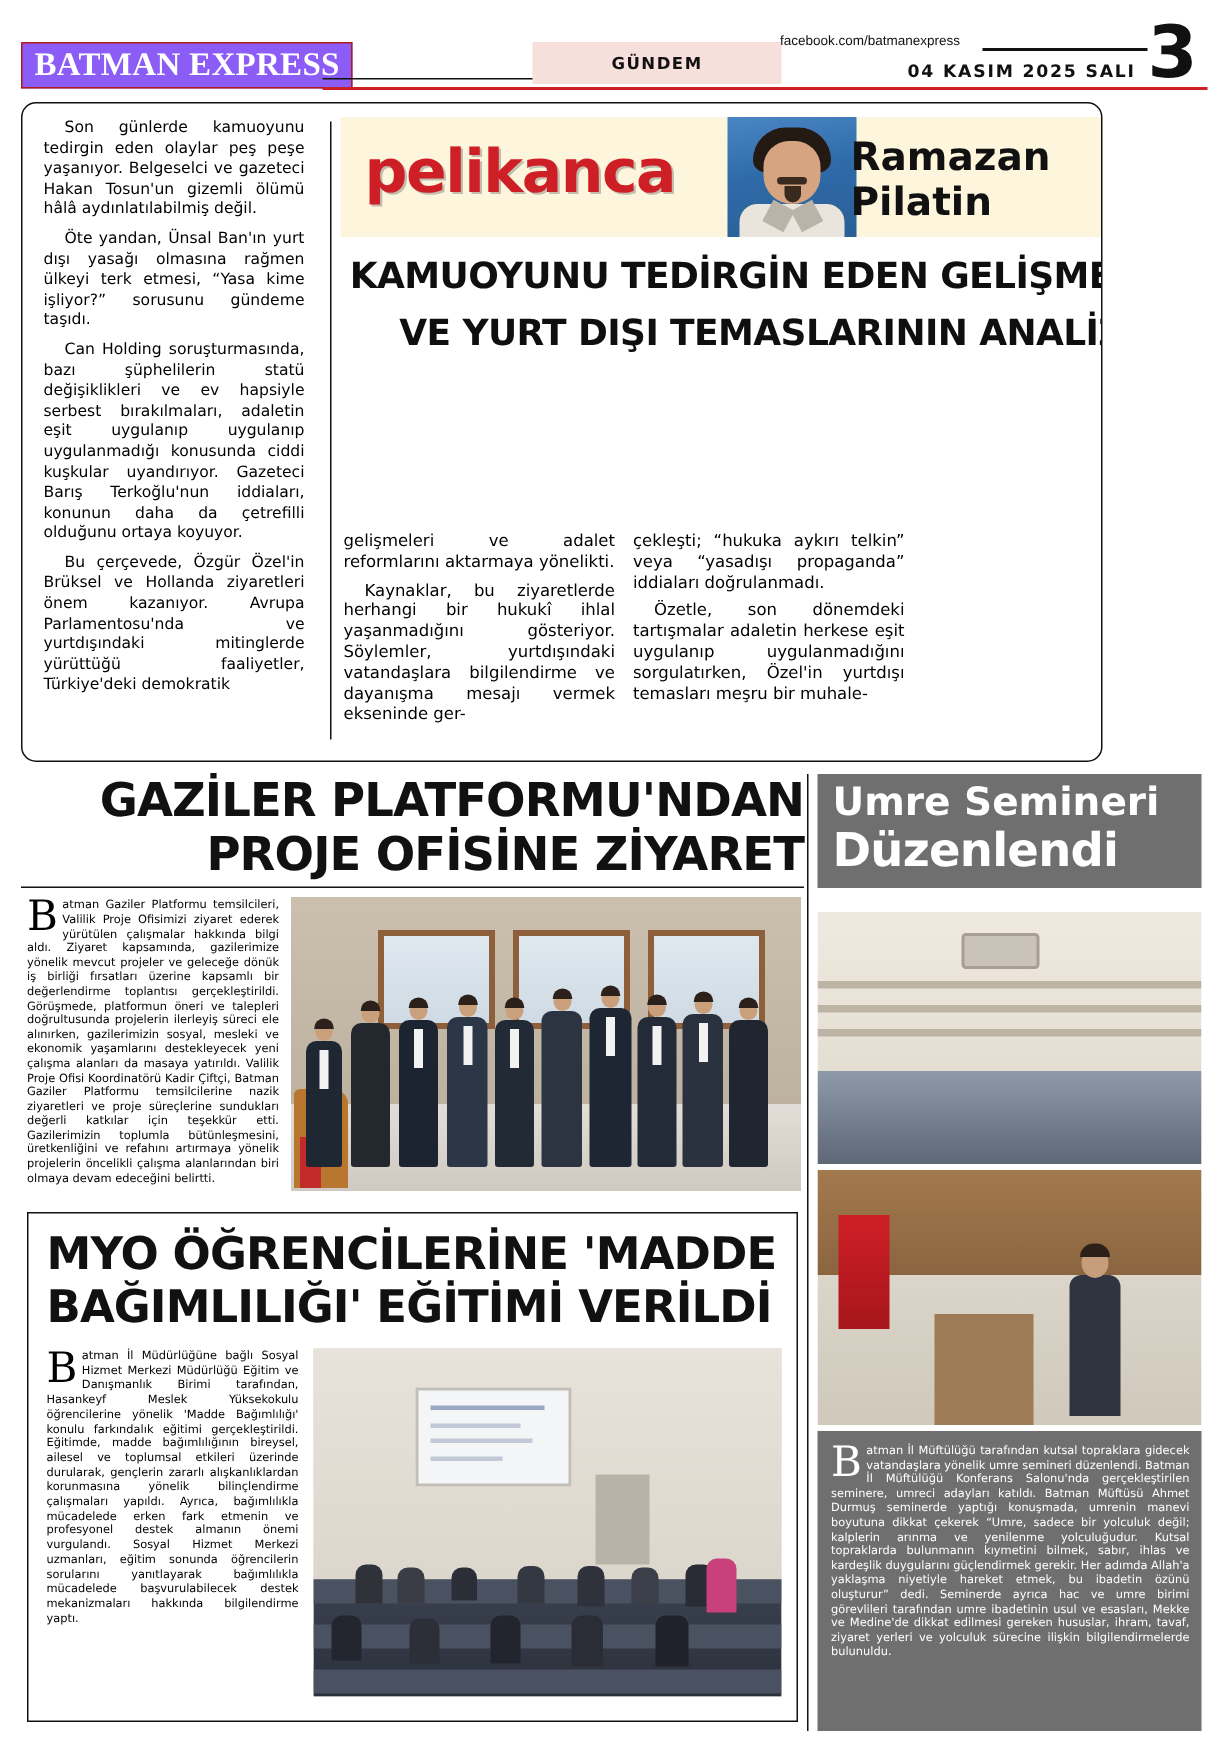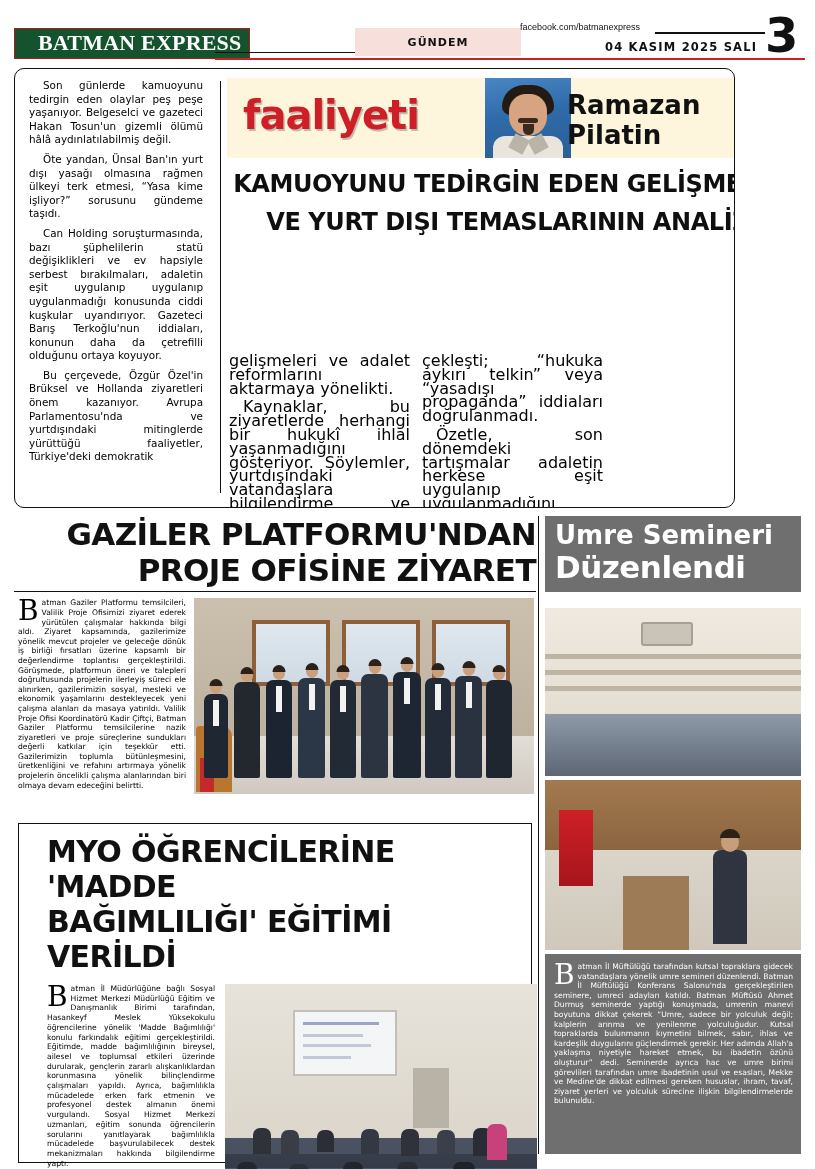--- a/index.html
+++ b/index.html
@@ -8,21 +8,21 @@
     background: #ffffff;
     font-family: "Liberation Sans", sans-serif;
     overflow: hidden;
   }
   .page { position: relative; width: 815px; height: 1169px; background:#fff; }
 
   
   .masthead { position:absolute; left:0; top:0; width:815px; height:62px; }
   .logo-box {
     position:absolute; left:14px; top:28px;
-    background:#14532d; padding:3px 8px 4px 23px;
+    background:#8b5cf6; padding:3px 8px 4px 8px;
     border:1px solid #b01b21;
   }
   .logo-text {
     color:#fff; font-weight:900; font-size:22px; letter-spacing:0.2px;
     font-family:"Liberation Serif", serif; line-height:1;
     white-space:nowrap; text-transform:uppercase;
     font-stretch:condensed;
   }
   .rule-left { position:absolute; left:215px; top:52px; width:155px; height:1px; background:#111; }
   .rule-red  { position:absolute; left:215px; top:58px; width:590px; height:1.6px; background:#cf1f26; }
@@ -102,21 +102,21 @@
     text-align:center; font-size:24px; line-height:38px;
     font-weight:900; color:#0f0f0f; letter-spacing:-0.4px;
     font-family:"DejaVu Sans", sans-serif;
   }
   .op-cols {
     position:absolute; left:214px; top:285px; width:572px; height:146px;
     display:flex; gap:12px;
   }
   .op-cols .col { width:181px; }
   .op-cols p {
-    font-size:16px; line-height:13.8px; text-align:justify;
+    font-size:11px; line-height:13.8px; text-align:justify;
     text-indent:14px; color:#000; font-family:"DejaVu Sans", sans-serif;
     margin-bottom:5px;
   }
   .op-cols p.cont { text-indent:0; }
 
   
   .lower-left { position:absolute; left:14px; top:516px; width:522px; height:638px; }
   .lower-right { position:absolute; left:545px; top:516px; width:256px; height:638px; }
 
   .gaz-head {
@@ -149,21 +149,21 @@
       background:#b8762f; border-radius:4px 10px 0 0; }
   .po-chair2 { position:absolute; left:6px; bottom:2px; width:14px; height:34px; background:#c32a2a; }
   .person { position:absolute; bottom:16px; border-radius:7px 7px 2px 2px; }
   .p-head { position:absolute; top:-13px; left:50%; transform:translateX(-50%);
       width:12px; height:13px; background:#caa07c; border-radius:50%; }
   .p-hair { position:absolute; top:-15px; left:50%; transform:translateX(-50%);
       width:13px; height:7px; background:#2b211a; border-radius:7px 7px 0 0; }
   .p-shirt { position:absolute; top:6px; left:50%; transform:translateX(-50%);
       width:6px; height:26px; background:#f2f2f2; }
 
-  .myo-box { position:absolute; left:4px; top:307px; width:514px; height:340px; border:1.4px solid #111;padding-left:16px; }
+  .myo-box { position:absolute; left:4px; top:292px; width:514px; height:340px; border:1.4px solid #111; }
   .myo-head {
     padding:10px 10px 0 12px; font-size:30px; font-weight:900; line-height:35px;
     letter-spacing:-0.6px; color:#111; font-family:"DejaVu Sans", sans-serif;
   }
   .myo-body { position:relative; margin-top:10px; height:236px; }
   .myo-text {
     position:absolute; left:12px; top:0; width:168px; height:232px;
     font-size:7.6px; line-height:9.7px; text-align:justify; color:#000;
     font-family:"DejaVu Sans", sans-serif;
   }
@@ -245,21 +245,21 @@
 
     <div class="op-left">
       <p>Son günlerde kamuoyunu tedirgin eden olaylar peş peşe yaşanıyor. Belgeselci ve gazeteci Hakan Tosun'un gizemli ölümü hâlâ aydınlatılabilmiş değil.</p>
       <p>Öte yandan, Ünsal Ban'ın yurt dışı yasağı olmasına rağmen ülkeyi terk etmesi, “Yasa kime işliyor?” sorusunu gündeme taşıdı.</p>
       <p>Can Holding soruşturmasında, bazı şüphelilerin statü değişiklikleri ve ev hapsiyle serbest bırakılmaları, adaletin eşit uygulanıp uygulanıp uygulanmadığı konusunda ciddi kuşkular uyandırıyor. Gazeteci Barış Terkoğlu'nun iddiaları, konunun daha da çetrefilli olduğunu ortaya koyuyor.</p>
       <p>Bu çerçevede, Özgür Özel'in Brüksel ve Hollanda ziyaretleri önem kazanıyor. Avrupa Parlamentosu'nda ve yurtdışındaki mitinglerde yürüttüğü faaliyetler, Türkiye'deki demokratik</p>
     </div>
     <div class="op-vrule"></div>
 
     <div class="banner">
-      <div class="pelikanca">faaliyeti</div>
+      <div class="pelikanca">pelikanca</div>
       <div class="portrait">
         <div class="hair"></div>
         <div class="face"></div>
         <div class="mous"></div>
         <div class="beard"></div>
         <div class="shirt"></div>
         <div class="collarL"></div>
         <div class="collarR"></div>
       </div>
       <div class="author">

